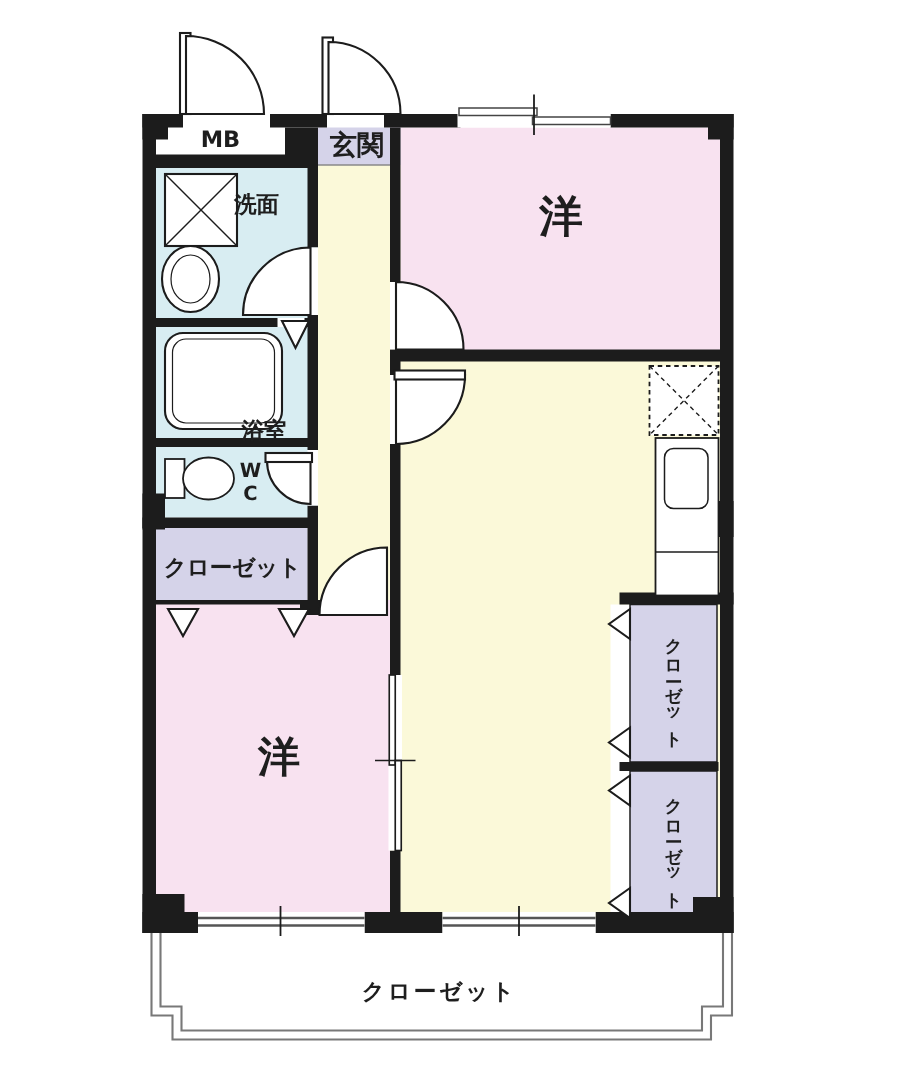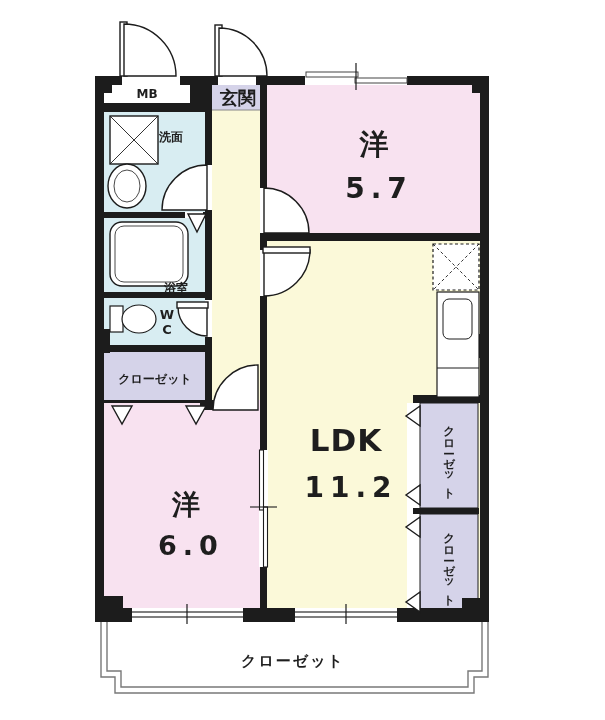--- a/index.html
+++ b/index.html
@@ -7,21 +7,21 @@
     position:relative;width:605px;height:720px;background:#ffffff;
     font-family:"DejaVu Sans","Liberation Sans",sans-serif;
     overflow:hidden;
   }
   #plan-svg{position:absolute;left:0;top:0;}
   .lbl{
     position:absolute;transform:translate(-50%,-50%);
     color:#1e1e1e;font-weight:bold;white-space:nowrap;line-height:1.05;
     text-align:center;
   }
-  .lbl.small{font-size:12px;}
+  .lbl.small{font-size:15px;}
   .lbl.pre{white-space:pre-line;line-height:15px;font-size:13px;}
   .lbl.big-kanji{font-size:29px;}
   .lbl.big-num{font-size:28px;letter-spacing:6px;}
   .lbl.ldk-name{font-size:31px;letter-spacing:1px;}
   .lbl.vert{
     writing-mode:vertical-rl;text-orientation:upright;
     font-size:11.5px;letter-spacing:2px;white-space:nowrap;
   }
   .lbl.balc{font-size:15px;letter-spacing:2px;}
 </style>
@@ -182,25 +182,21 @@
 
   <div class="lbl small" style="left:147px;top:94px;">MB</div>
   <div class="lbl small" style="left:238px;top:98px;font-size:18px;">玄関</div>
   <div class="lbl small" style="left:171px;top:137px;">洗面</div>
   <div class="lbl small" style="left:176px;top:256px;margin-top:32px;">浴室</div>
   <div class="lbl pre" style="left:167px;top:322px;">W
 C</div>
   <div class="lbl small" style="left:155px;top:379px;">クローゼット</div>
 
   <div class="lbl big-kanji" style="left:374px;top:144px;">洋</div>
-  <div class="lbl big-num" style="left:379px;top:189px;">5.7</div>
-
-  <div class="lbl ldk-name" style="left:346px;top:440px;">LDK</div>
-  <div class="lbl big-num" style="left:351px;top:488px;">11.2</div>
+
 
   <div class="lbl big-kanji" style="left:186px;top:505px;font-size:28px;">洋</div>
-  <div class="lbl big-num" style="left:191px;top:546px;font-size:27px;">6.0</div>
 
   <div class="lbl vert" style="left:449px;top:456px;">クローゼット</div>
   <div class="lbl vert" style="left:449px;top:563px;">クローゼット</div>
 
   <div class="lbl balc" style="left:293px;top:662px;">クローゼット</div>
 </div>
 
 </body></html>

